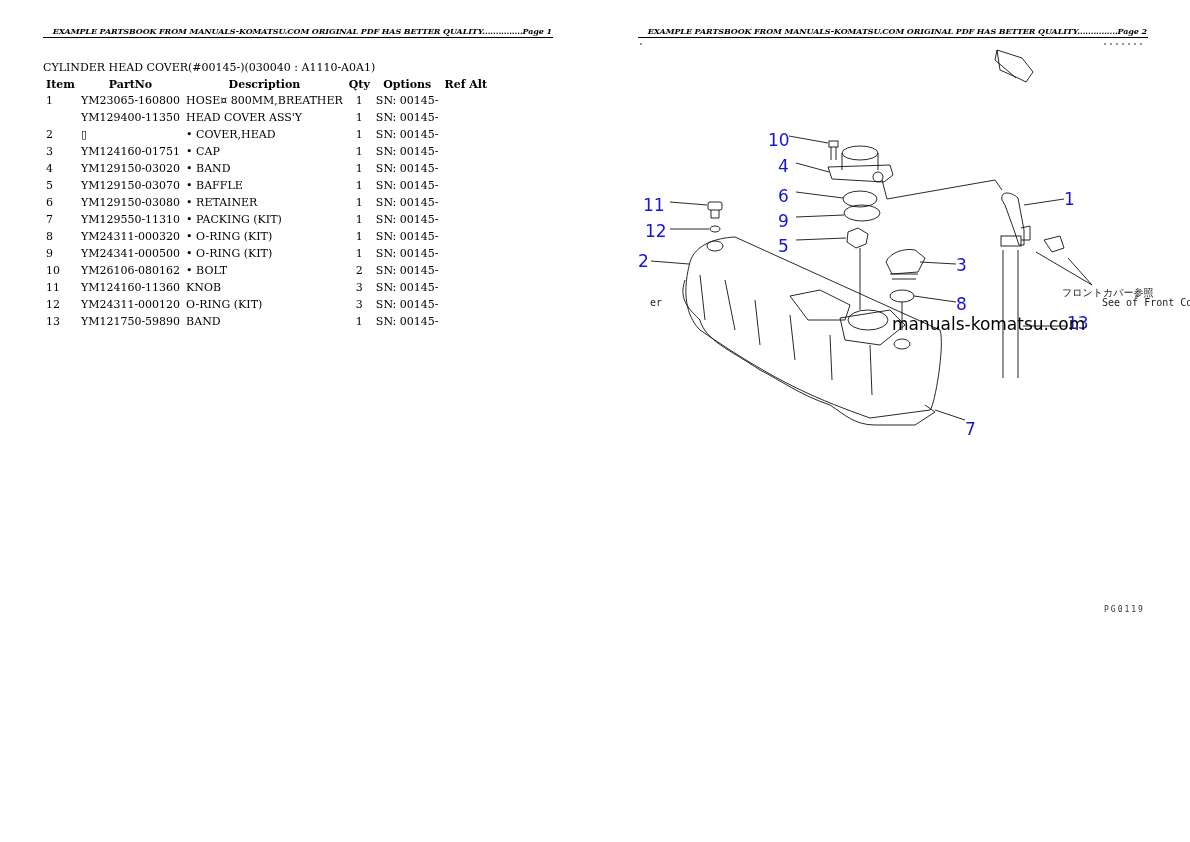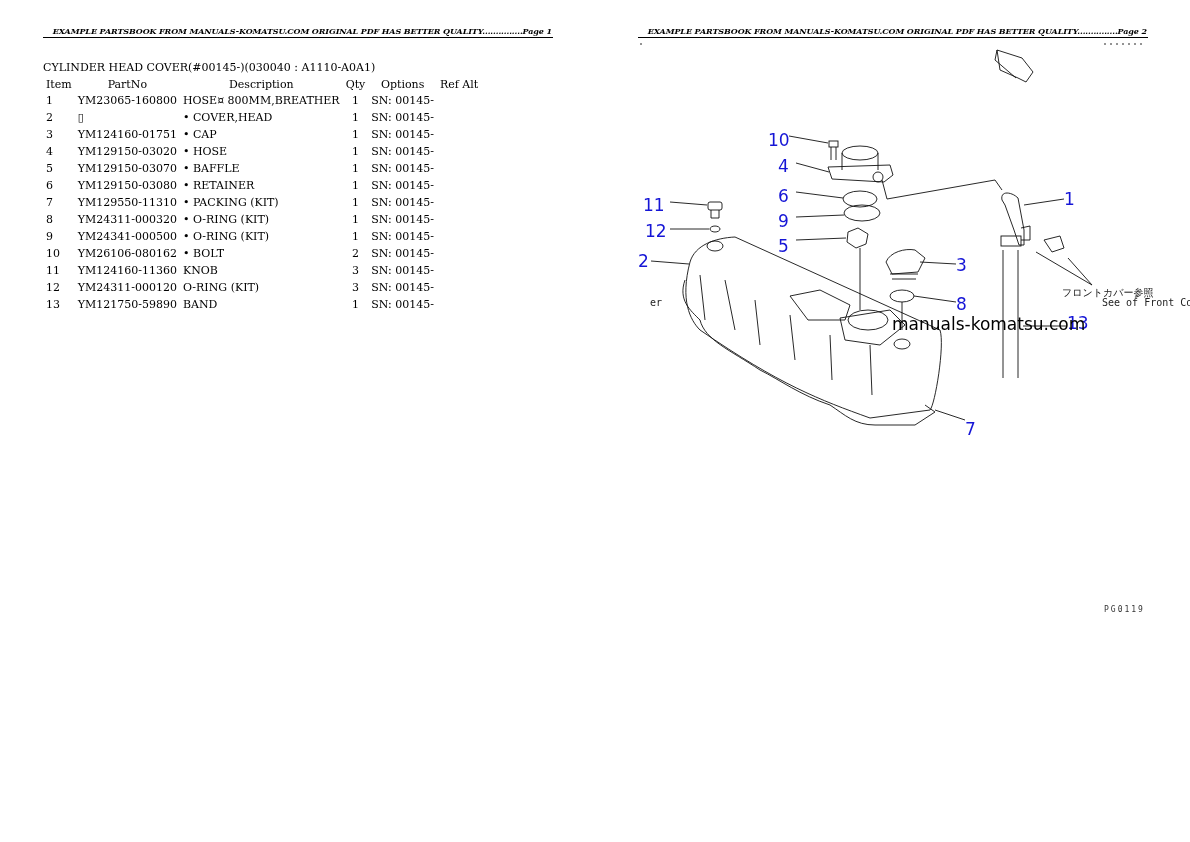--- a/index.html
+++ b/index.html
@@ -8,21 +8,21 @@
   .page { position:absolute; top:0; height:612px; }
   .page-left { left:0; width:595px; }
   .page-right { left:595px; width:595px; }
   .hdr { position:absolute; top:26px; font-size:8px; font-weight:bold; font-style:italic;
          text-align:right; white-space:nowrap; letter-spacing:-0.1px; }
   .hdr-line { position:absolute; top:37px; height:1px; background:#000; }
   .breadcrumb { position:absolute; left:43px; top:46px; font-size:11px; white-space:nowrap; }
   .breadcrumb a { color:#0000ee; text-decoration:underline; cursor:pointer; }
   .subtitle { position:absolute; left:43px; top:61px; font-size:11px; white-space:nowrap; }
   table.parts { position:absolute; left:43px; top:77px; border-collapse:collapse; font-size:11px; }
-  table.parts th { font-weight:normal; padding:0 3px; height:15px; text-align:center; white-space:nowrap; }
+  table.parts th { font-weight:bold; padding:0 3px; height:15px; text-align:center; white-space:nowrap; }
   table.parts td { padding:0 3px; height:17px; white-space:nowrap; vertical-align:middle; }
   td.c-item { width:22px; padding-left:3px !important; }
   td.c-qty { text-align:center; }
   .diagram { position:absolute; left:638px; top:40px; width:512px; height:580px; }
   .callout { position:absolute; color:#1515d6; font-family:"DejaVu Sans","Liberation Sans",sans-serif;
              font-size:17px; line-height:17px; }
   .watermark { position:absolute; left:892px; top:314px; font-family:"DejaVu Sans","Liberation Sans",sans-serif;
                font-size:17px; color:#000; white-space:nowrap; }
   .note { position:absolute; font-family:"DejaVu Sans Mono","Liberation Mono",monospace; font-size:10px;
           color:#222; white-space:nowrap; }
@@ -52,39 +52,47 @@
     <tbody id="parts-body">
         <tr>
           <td class="c-item">1</td>
           <td>YM23065-160800</td>
           <td>HOSE¤ 800MM,BREATHER</td>
           <td class="c-qty">1</td>
           <td>SN: 00145-</td>
           <td></td>
         </tr>
         <tr>
+          <td class="c-item"></td>
+          <td>YM129400-11350</td>
+          <td>HEAD COVER ASS'Y</td>
+          <td class="c-qty">1</td>
+          <td>SN: 00145-</td>
+          <td></td>
+        </tr>
+        <tr>
           <td class="c-item">2</td>
           <td>▯</td>
           <td>• COVER,HEAD</td>
           <td class="c-qty">1</td>
           <td>SN: 00145-</td>
           <td></td>
         </tr>
         <tr>
           <td class="c-item">3</td>
           <td>YM124160-01751</td>
           <td>• CAP</td>
           <td class="c-qty">1</td>
           <td>SN: 00145-</td>
           <td></td>
         </tr>
         <tr>
           <td class="c-item">4</td>
           <td>YM129150-03020</td>
-          <td>• HOSE</td>
+          <td>• BAND</td>
           <td class="c-qty">1</td>
           <td>SN: 00145-</td>
           <td></td>
         </tr>
         <tr>
           <td class="c-item">5</td>
           <td>YM129150-03070</td>
           <td>• BAFFLE</td>
           <td class="c-qty">1</td>
           <td>SN: 00145-</td>

